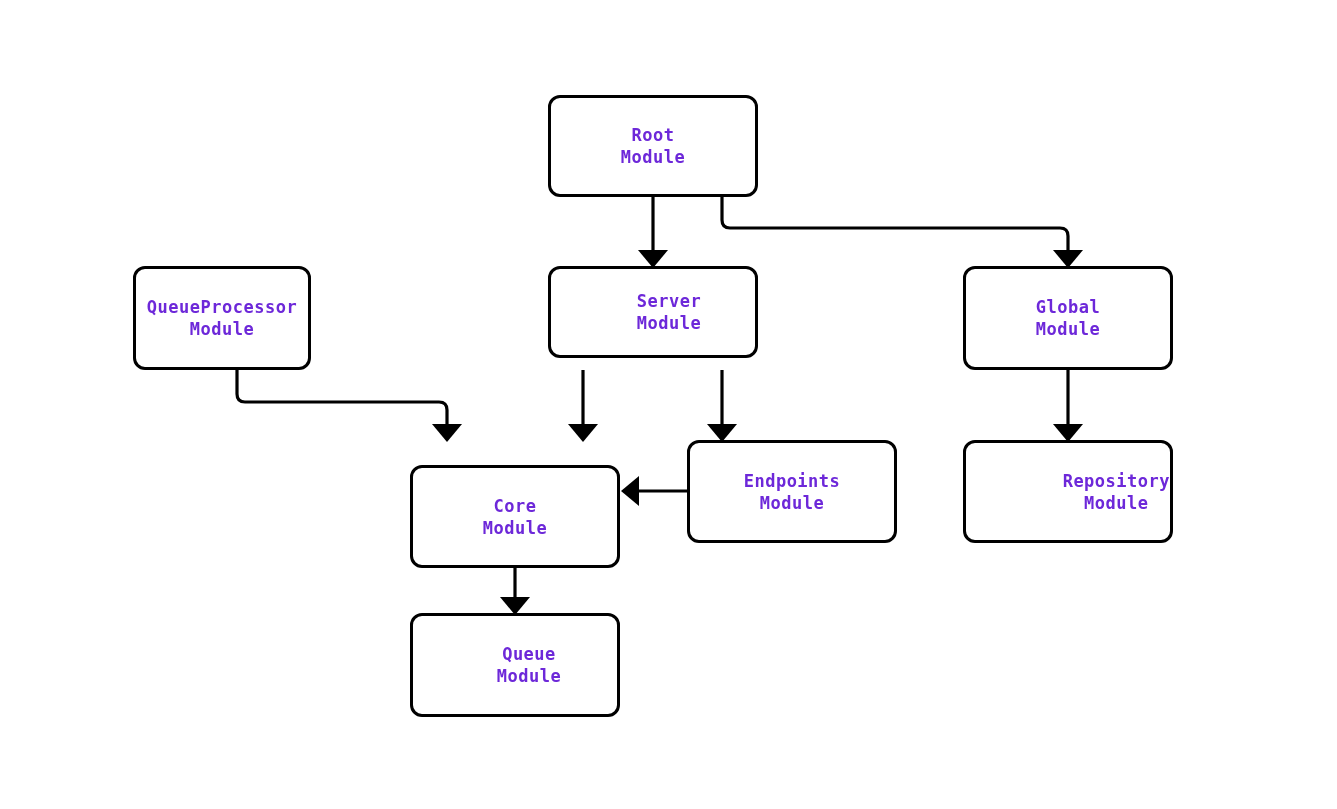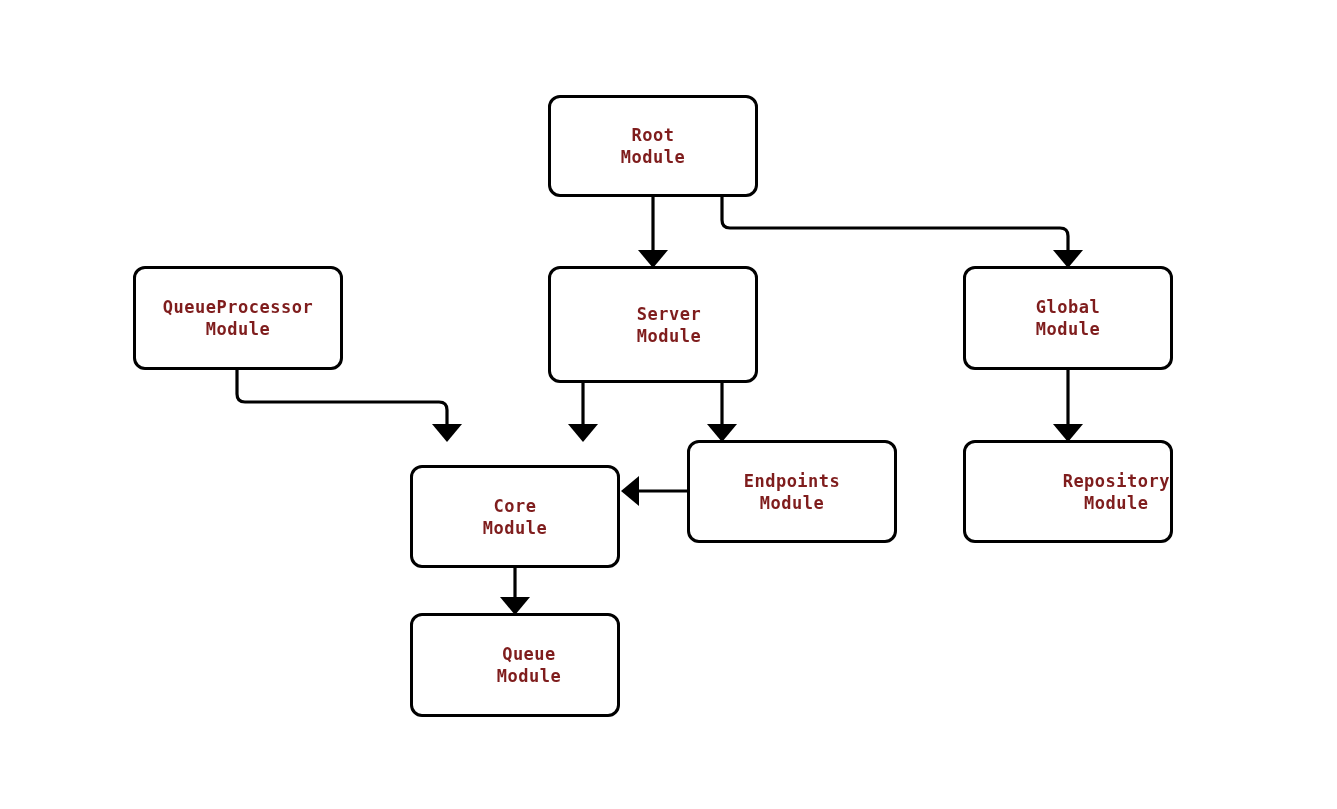--- a/index.html
+++ b/index.html
@@ -38,21 +38,21 @@
     flex-direction: column;
     align-items: center;
     justify-content: center;
     z-index: 2;
   }
   .node-label {
     font-family: "DejaVu Sans Mono", "Liberation Mono", monospace;
     font-size: 17px;
     font-weight: 700;
     line-height: 22px;
-    color: #7f1d1d;
+    color: #6d28d9;
     text-align: center;
     white-space: pre;
     letter-spacing: 0.5px;
   }
 </style>
 </head>
 <body>
 
 <div id="diagram-root">
 
@@ -98,26 +98,26 @@
       <path d="M 500 597 L 530 597 L 515 615 Z" fill="#000000"></path>
     </g>
 
   </svg>
 
   <div class="node" style="left:548px; top:95px; width:210px; height:102px;">
     <div class="node-label">Root
 Module</div>
   </div>
 
-  <div class="node" style="left:133px; top:266px; width:210px; height:104px;">
+  <div class="node" style="left:133px; top:266px; width:178px; height:104px;">
     <div class="node-label">QueueProcessor
 Module</div>
   </div>
 
-  <div class="node" style="left:548px; top:266px; width:210px; height:117px;padding-left:32px;">
+  <div class="node" style="left:548px; top:266px; width:210px; height:92px;padding-left:32px;">
     <div class="node-label">Server
 Module</div>
   </div>
 
   <div class="node" style="left:963px; top:266px; width:210px; height:104px;">
     <div class="node-label">Global
 Module</div>
   </div>
 
   <div class="node" style="left:410px; top:465px; width:210px; height:103px;">

